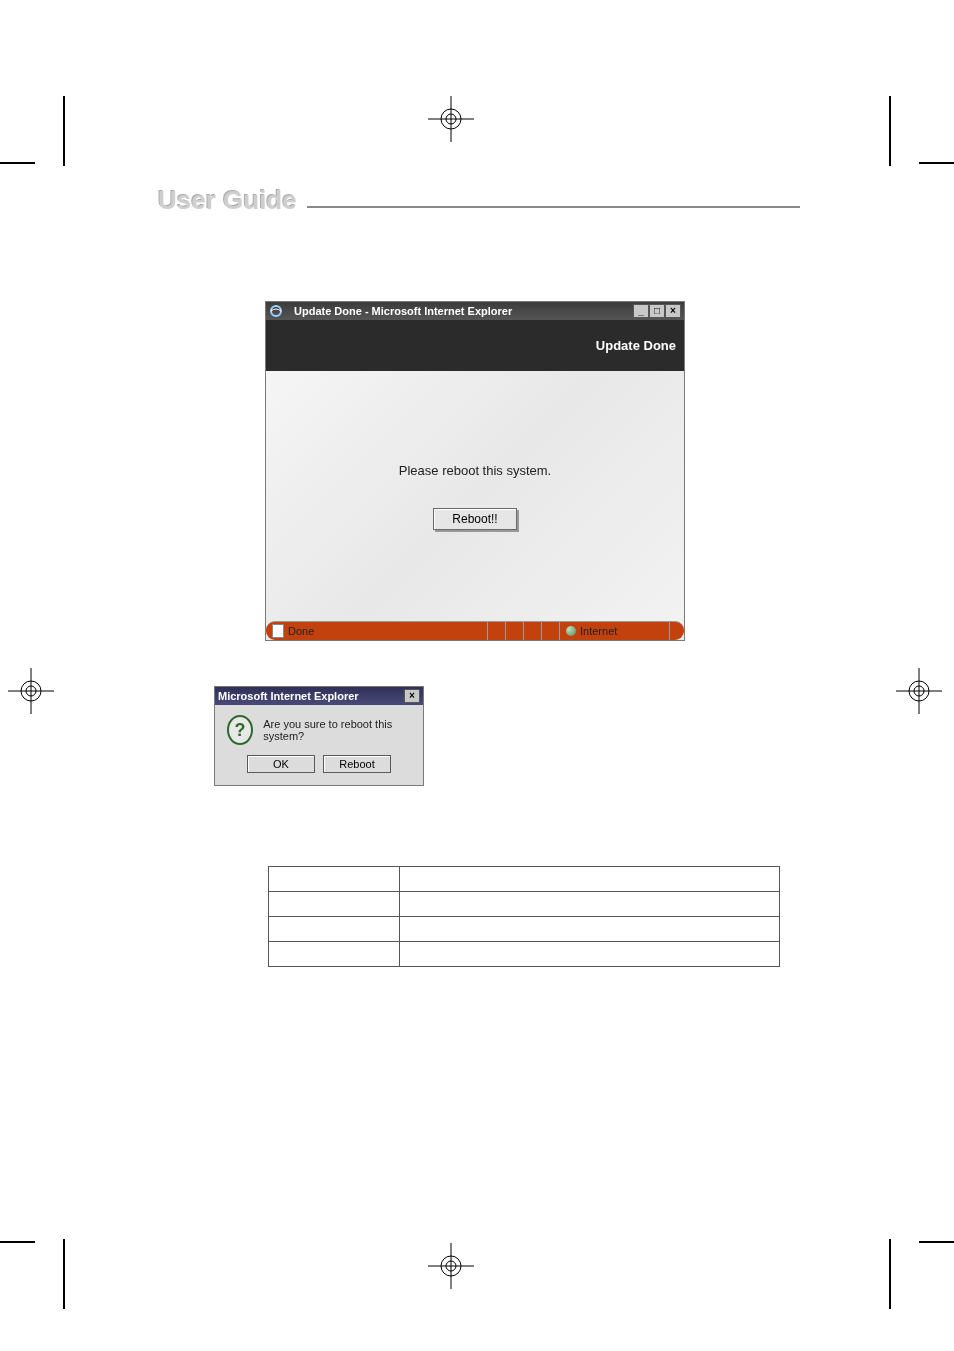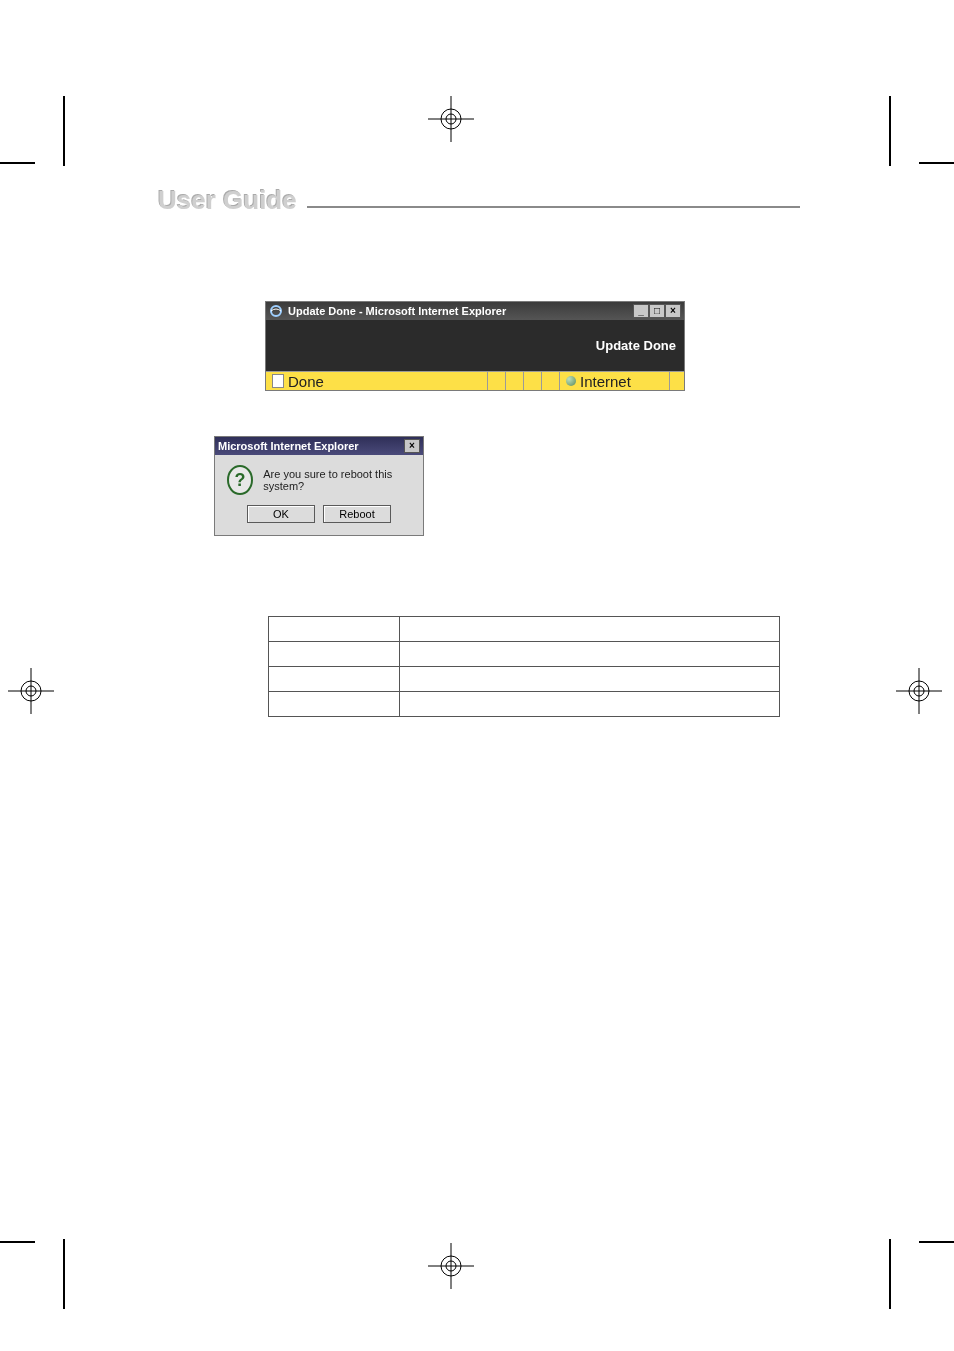--- a/index.html
+++ b/index.html
@@ -72,21 +72,21 @@
     width: 418px;
   }
   .title-bar {
     display: flex;
     align-items: center;
     background: linear-gradient(to bottom, #3b3b3b, #555);
     color: #fff;
     font-size: 11px;
     font-weight: bold;
     padding: 2px 3px;
-    gap: 5px;
+    gap: 11px;
   }
   .title-bar .ie-logo {
     width: 14px; height: 14px;
     display: flex; align-items:center; justify-content:center;
     font-size: 11px;
     font-weight: normal;
   }
   .title-bar .spacer { flex:1; }
   .win-btns { display:flex; gap:0; }
   .win-btn {
@@ -123,24 +123,25 @@
     background: #e6e6e6;
     border: 1px solid #6a6a6a;
     box-shadow: inset 1px 1px 0 #fff, 2px 2px 0 #999;
     padding: 3px 18px;
     font-size: 12px;
     font-family: inherit;
   }
   .status-bar {
     display: flex;
     align-items: center;
-    background: #fde047;
+    background: #c2410c;
     border-top: 1px solid #9a9a9a;
-    font-size: 15px;
+    font-size: 11px;
     height: 18px;
+    border-radius: 9px;
   }
   .status-bar .cell {
     border-right: 1px solid #9a9a9a;
     padding: 0 6px;
     display:flex; align-items:center; gap:4px;
     height:100%;
     box-sizing:border-box;
   }
   .status-bar .grow { flex:1; }
   .status-bar .small { width: 18px; padding:0; }
@@ -277,20 +278,24 @@
       </span>
       <span>Update Done - Microsoft Internet Explorer</span>
       <span class="spacer"></span>
       <div class="win-btns">
         <div class="win-btn">_</div>
         <div class="win-btn">□</div>
         <div class="win-btn">×</div>
       </div>
     </div>
     <div class="dark-strip">Update Done</div>
+    <div class="content-area">
+      <div>Please reboot this system.</div>
+      <button class="reboot-btn">Reboot!!</button>
+    </div>
     <div class="status-bar">
       <div class="cell grow">
         <span class="tiny-page"></span>
         <span>Done</span>
       </div>
       <div class="cell small"></div>
       <div class="cell small"></div>
       <div class="cell small"></div>
       <div class="cell small"></div>
       <div class="cell zone">

